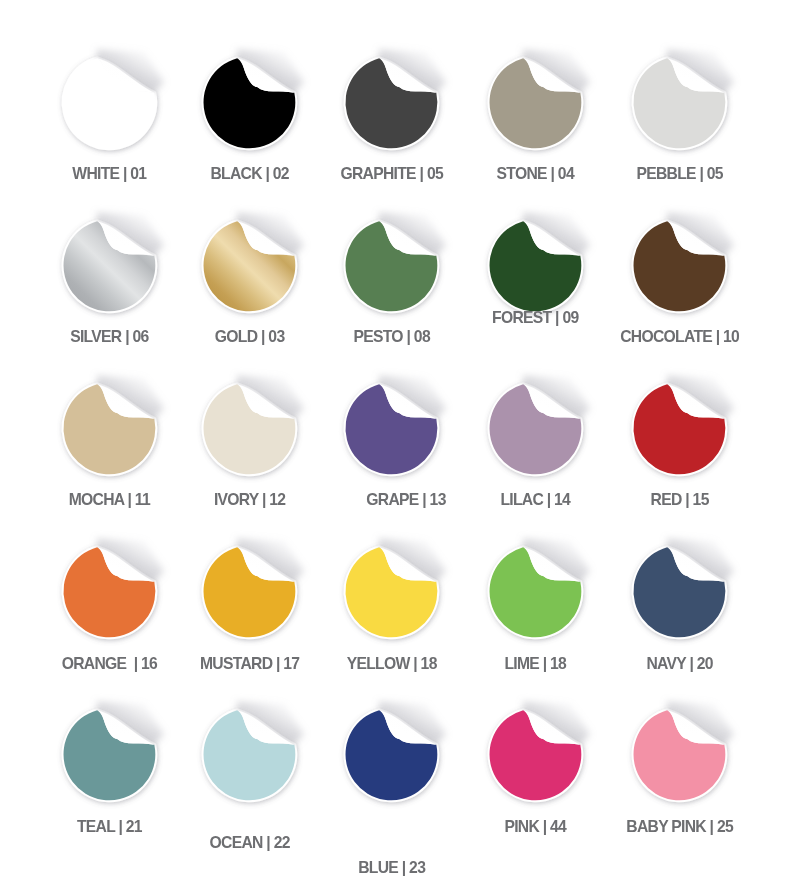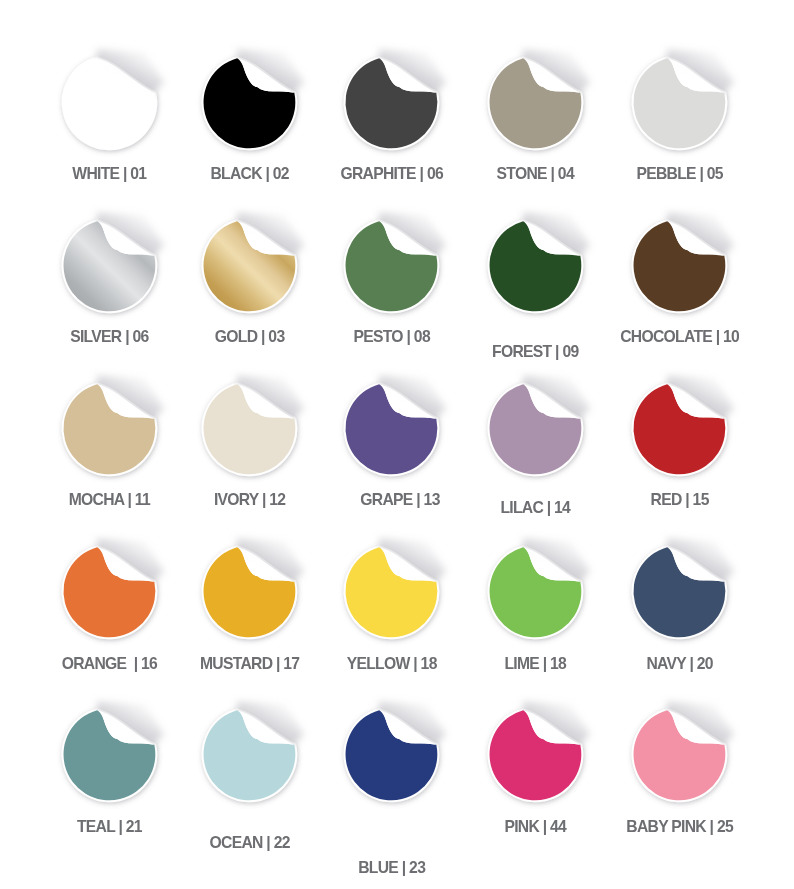--- a/index.html
+++ b/index.html
@@ -84,21 +84,21 @@
       <div class="swatch" style="left: 329.276px; top: 39.776px; width: 124.848px; height: 124.848px;">
         <svg width="124.848" height="124.848" viewBox="-18 -18 136 136">
           <g filter="url(#outerShadow)">
             <path d="M 36.70 1.80 A 50 50 0 1 0 98.90 39.59 C 91 35.5 77 26 64 16.2 C 55.5 9.8 46.5 4.2 36.70 1.80 Z" fill="#ffffff" stroke="#ffffff" stroke-width="4"></path>
           </g>
           <path d="M 36.70 1.80 C 46.5 4.2 55.5 9.8 64 16.2 C 77 26 91 35.5 98.90 39.59 L 110 28 L 88 -5 L 36 -8 Z" fill="url(#curlShadowGrad)" filter="url(#curlBlur)"></path>
           <path d="M 36.70 1.80 A 50 50 0 1 0 98.90 39.59 C 81.97 36.35 67.66 41.03 58.45 33.32 C 52.83 33.19 48.00 24.26 45.30 16.97 C 42.85 8.09 40.33 3.37 36.70 1.80 Z" fill="#434343"></path>
           <path d="M 36.70 1.80 C 46.5 4.2 55.5 9.8 64 16.2 C 77 26 91 35.5 98.90 39.59 C 81.97 36.35 67.66 41.03 58.45 33.32 C 52.83 33.19 48.00 24.26 45.30 16.97 C 42.85 8.09 40.33 3.37 36.70 1.80 Z" fill="url(#flapGrad)"></path>
         </svg>
       </div>
-      <div class="label" style="left: 271.7px; top: 166px;"><span>GRAPHITE | 06</span></div>
+      <div class="label" style="left: 271.7px; top: 166px;"><span>GRAPHITE | 05</span></div>
       <div class="swatch" style="left: 472.826px; top: 39.776px; width: 124.848px; height: 124.848px;">
         <svg width="124.848" height="124.848" viewBox="-18 -18 136 136">
           <g filter="url(#outerShadow)">
             <path d="M 36.70 1.80 A 50 50 0 1 0 98.90 39.59 C 91 35.5 77 26 64 16.2 C 55.5 9.8 46.5 4.2 36.70 1.80 Z" fill="#ffffff" stroke="#ffffff" stroke-width="4"></path>
           </g>
           <path d="M 36.70 1.80 C 46.5 4.2 55.5 9.8 64 16.2 C 77 26 91 35.5 98.90 39.59 L 110 28 L 88 -5 L 36 -8 Z" fill="url(#curlShadowGrad)" filter="url(#curlBlur)"></path>
           <path d="M 36.70 1.80 A 50 50 0 1 0 98.90 39.59 C 81.97 36.35 67.66 41.03 58.45 33.32 C 52.83 33.19 48.00 24.26 45.30 16.97 C 42.85 8.09 40.33 3.37 36.70 1.80 Z" fill="#a39c8b"></path>
           <path d="M 36.70 1.80 C 46.5 4.2 55.5 9.8 64 16.2 C 77 26 91 35.5 98.90 39.59 C 81.97 36.35 67.66 41.03 58.45 33.32 C 52.83 33.19 48.00 24.26 45.30 16.97 C 42.85 8.09 40.33 3.37 36.70 1.80 Z" fill="url(#flapGrad)"></path>
         </svg>
       </div>
@@ -150,21 +150,21 @@
       <div class="swatch" style="left: 472.826px; top: 202.626px; width: 124.848px; height: 124.848px;">
         <svg width="124.848" height="124.848" viewBox="-18 -18 136 136">
           <g filter="url(#outerShadow)">
             <path d="M 36.70 1.80 A 50 50 0 1 0 98.90 39.59 C 91 35.5 77 26 64 16.2 C 55.5 9.8 46.5 4.2 36.70 1.80 Z" fill="#ffffff" stroke="#ffffff" stroke-width="4"></path>
           </g>
           <path d="M 36.70 1.80 C 46.5 4.2 55.5 9.8 64 16.2 C 77 26 91 35.5 98.90 39.59 L 110 28 L 88 -5 L 36 -8 Z" fill="url(#curlShadowGrad)" filter="url(#curlBlur)"></path>
           <path d="M 36.70 1.80 A 50 50 0 1 0 98.90 39.59 C 81.97 36.35 67.66 41.03 58.45 33.32 C 52.83 33.19 48.00 24.26 45.30 16.97 C 42.85 8.09 40.33 3.37 36.70 1.80 Z" fill="#254e25"></path>
           <path d="M 36.70 1.80 C 46.5 4.2 55.5 9.8 64 16.2 C 77 26 91 35.5 98.90 39.59 C 81.97 36.35 67.66 41.03 58.45 33.32 C 52.83 33.19 48.00 24.26 45.30 16.97 C 42.85 8.09 40.33 3.37 36.70 1.80 Z" fill="url(#flapGrad)"></path>
         </svg>
       </div>
-      <div class="label" style="left: 415.25px; top: 344px;"><span>FOREST | 09</span></div>
+      <div class="label" style="left: 415.25px; top: 310px;"><span>FOREST | 09</span></div>
       <div class="swatch" style="left: 617.226px; top: 202.626px; width: 124.848px; height: 124.848px;">
         <svg width="124.848" height="124.848" viewBox="-18 -18 136 136">
           <g filter="url(#outerShadow)">
             <path d="M 36.70 1.80 A 50 50 0 1 0 98.90 39.59 C 91 35.5 77 26 64 16.2 C 55.5 9.8 46.5 4.2 36.70 1.80 Z" fill="#ffffff" stroke="#ffffff" stroke-width="4"></path>
           </g>
           <path d="M 36.70 1.80 C 46.5 4.2 55.5 9.8 64 16.2 C 77 26 91 35.5 98.90 39.59 L 110 28 L 88 -5 L 36 -8 Z" fill="url(#curlShadowGrad)" filter="url(#curlBlur)"></path>
           <path d="M 36.70 1.80 A 50 50 0 1 0 98.90 39.59 C 81.97 36.35 67.66 41.03 58.45 33.32 C 52.83 33.19 48.00 24.26 45.30 16.97 C 42.85 8.09 40.33 3.37 36.70 1.80 Z" fill="#593c24"></path>
           <path d="M 36.70 1.80 C 46.5 4.2 55.5 9.8 64 16.2 C 77 26 91 35.5 98.90 39.59 C 81.97 36.35 67.66 41.03 58.45 33.32 C 52.83 33.19 48.00 24.26 45.30 16.97 C 42.85 8.09 40.33 3.37 36.70 1.80 Z" fill="url(#flapGrad)"></path>
         </svg>
       </div>
@@ -194,32 +194,32 @@
       <div class="swatch" style="left: 329.276px; top: 365.976px; width: 124.848px; height: 124.848px;">
         <svg width="124.848" height="124.848" viewBox="-18 -18 136 136">
           <g filter="url(#outerShadow)">
             <path d="M 36.70 1.80 A 50 50 0 1 0 98.90 39.59 C 91 35.5 77 26 64 16.2 C 55.5 9.8 46.5 4.2 36.70 1.80 Z" fill="#ffffff" stroke="#ffffff" stroke-width="4"></path>
           </g>
           <path d="M 36.70 1.80 C 46.5 4.2 55.5 9.8 64 16.2 C 77 26 91 35.5 98.90 39.59 L 110 28 L 88 -5 L 36 -8 Z" fill="url(#curlShadowGrad)" filter="url(#curlBlur)"></path>
           <path d="M 36.70 1.80 A 50 50 0 1 0 98.90 39.59 C 81.97 36.35 67.66 41.03 58.45 33.32 C 52.83 33.19 48.00 24.26 45.30 16.97 C 42.85 8.09 40.33 3.37 36.70 1.80 Z" fill="#5d4f8c"></path>
           <path d="M 36.70 1.80 C 46.5 4.2 55.5 9.8 64 16.2 C 77 26 91 35.5 98.90 39.59 C 81.97 36.35 67.66 41.03 58.45 33.32 C 52.83 33.19 48.00 24.26 45.30 16.97 C 42.85 8.09 40.33 3.37 36.70 1.80 Z" fill="url(#flapGrad)"></path>
         </svg>
       </div>
-      <div class="label" style="left: 280px; top: 492.4px;"><span>GRAPE | 13</span></div>
+      <div class="label" style="left: 286px; top: 492.4px;"><span>GRAPE | 13</span></div>
       <div class="swatch" style="left: 472.826px; top: 365.976px; width: 124.848px; height: 124.848px;">
         <svg width="124.848" height="124.848" viewBox="-18 -18 136 136">
           <g filter="url(#outerShadow)">
             <path d="M 36.70 1.80 A 50 50 0 1 0 98.90 39.59 C 91 35.5 77 26 64 16.2 C 55.5 9.8 46.5 4.2 36.70 1.80 Z" fill="#ffffff" stroke="#ffffff" stroke-width="4"></path>
           </g>
           <path d="M 36.70 1.80 C 46.5 4.2 55.5 9.8 64 16.2 C 77 26 91 35.5 98.90 39.59 L 110 28 L 88 -5 L 36 -8 Z" fill="url(#curlShadowGrad)" filter="url(#curlBlur)"></path>
           <path d="M 36.70 1.80 A 50 50 0 1 0 98.90 39.59 C 81.97 36.35 67.66 41.03 58.45 33.32 C 52.83 33.19 48.00 24.26 45.30 16.97 C 42.85 8.09 40.33 3.37 36.70 1.80 Z" fill="#ab92ac"></path>
           <path d="M 36.70 1.80 C 46.5 4.2 55.5 9.8 64 16.2 C 77 26 91 35.5 98.90 39.59 C 81.97 36.35 67.66 41.03 58.45 33.32 C 52.83 33.19 48.00 24.26 45.30 16.97 C 42.85 8.09 40.33 3.37 36.70 1.80 Z" fill="url(#flapGrad)"></path>
         </svg>
       </div>
-      <div class="label" style="left: 415.25px; top: 492.4px; margin-top: 8px;"><span>LILAC | 14</span></div>
+      <div class="label" style="left: 415.25px; top: 492.4px;"><span>LILAC | 14</span></div>
       <div class="swatch" style="left: 617.226px; top: 365.976px; width: 124.848px; height: 124.848px;">
         <svg width="124.848" height="124.848" viewBox="-18 -18 136 136">
           <g filter="url(#outerShadow)">
             <path d="M 36.70 1.80 A 50 50 0 1 0 98.90 39.59 C 91 35.5 77 26 64 16.2 C 55.5 9.8 46.5 4.2 36.70 1.80 Z" fill="#ffffff" stroke="#ffffff" stroke-width="4"></path>
           </g>
           <path d="M 36.70 1.80 C 46.5 4.2 55.5 9.8 64 16.2 C 77 26 91 35.5 98.90 39.59 L 110 28 L 88 -5 L 36 -8 Z" fill="url(#curlShadowGrad)" filter="url(#curlBlur)"></path>
           <path d="M 36.70 1.80 A 50 50 0 1 0 98.90 39.59 C 81.97 36.35 67.66 41.03 58.45 33.32 C 52.83 33.19 48.00 24.26 45.30 16.97 C 42.85 8.09 40.33 3.37 36.70 1.80 Z" fill="#bd2227"></path>
           <path d="M 36.70 1.80 C 46.5 4.2 55.5 9.8 64 16.2 C 77 26 91 35.5 98.90 39.59 C 81.97 36.35 67.66 41.03 58.45 33.32 C 52.83 33.19 48.00 24.26 45.30 16.97 C 42.85 8.09 40.33 3.37 36.70 1.80 Z" fill="url(#flapGrad)"></path>
         </svg>
       </div>

